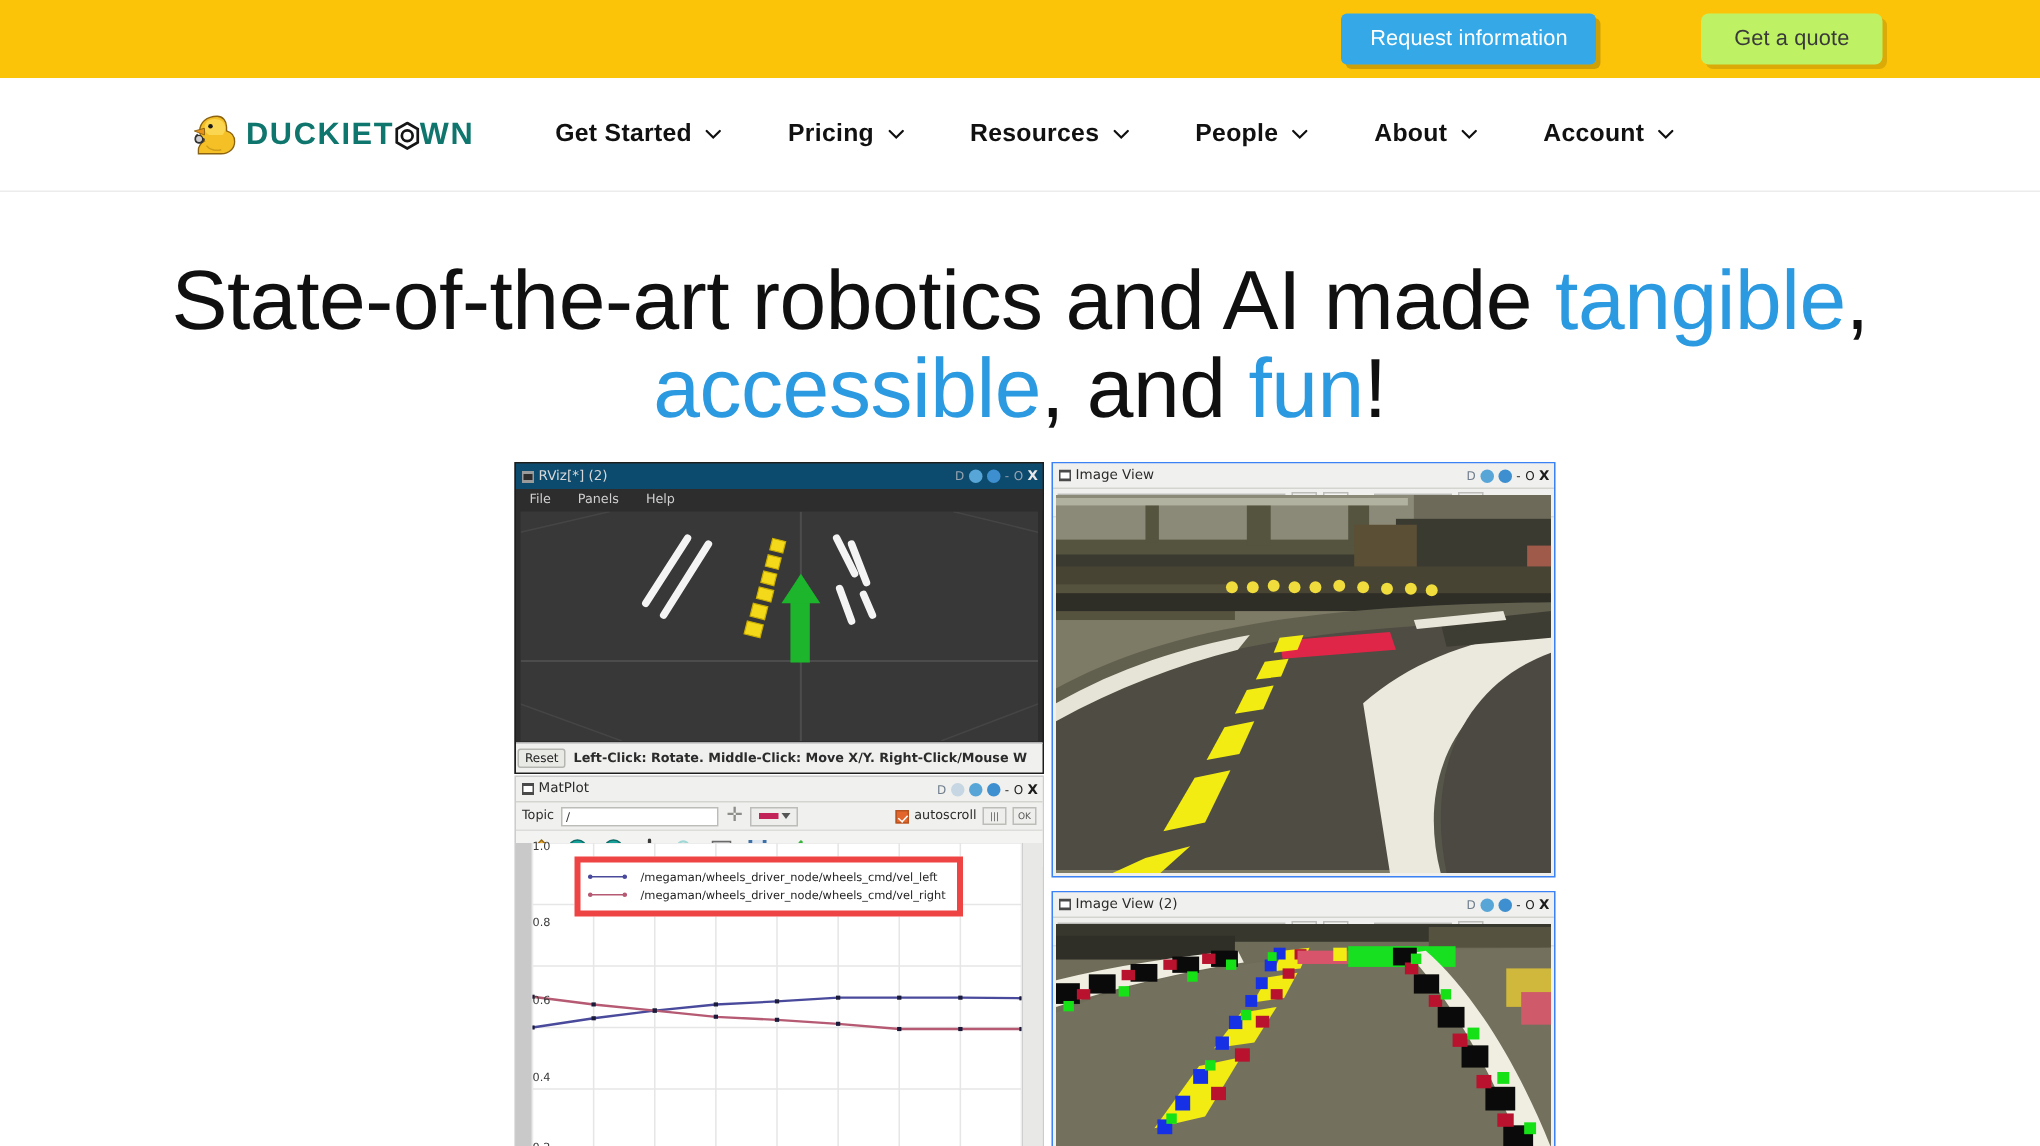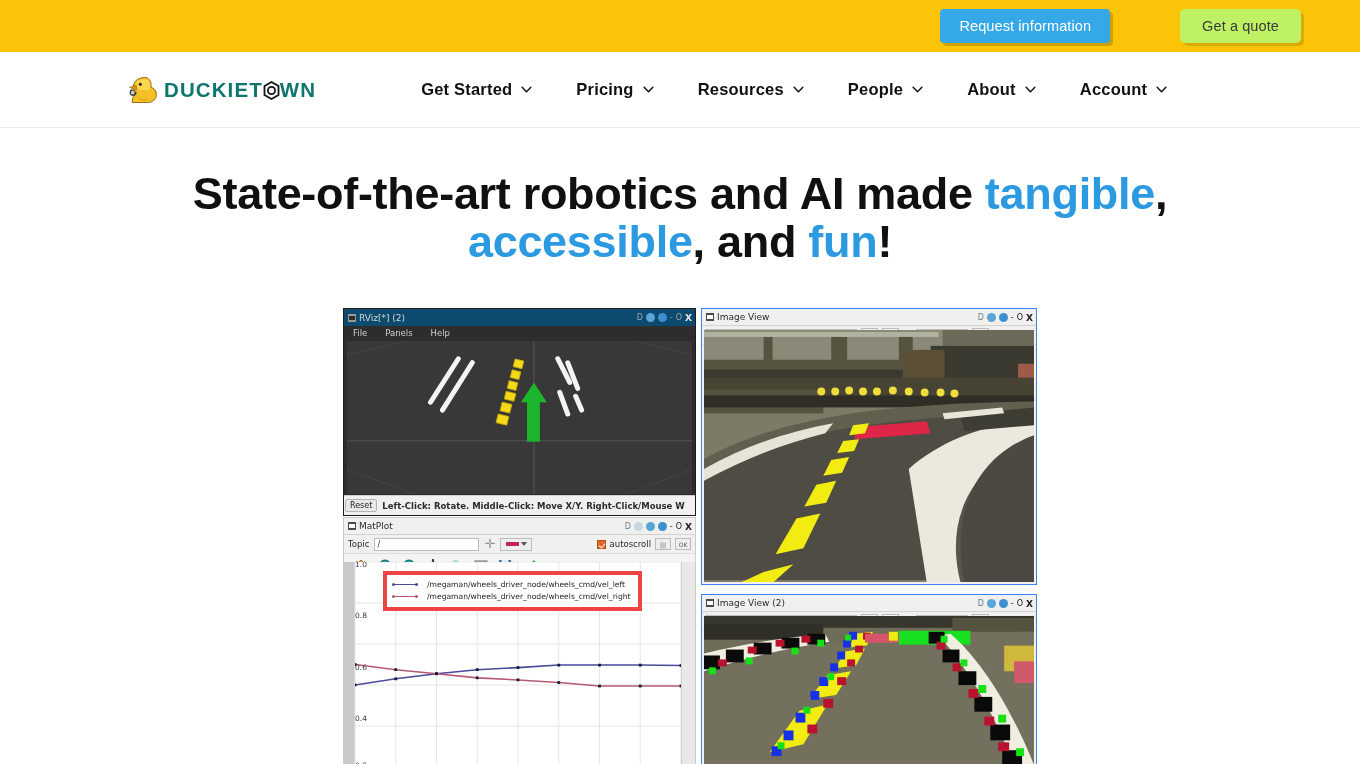--- a/index.html
+++ b/index.html
@@ -10,21 +10,21 @@
     font-family: "Liberation Sans", sans-serif;
   }
 
   
   .topbar {
     height: 52px;
     background: #fcc408;
     display: flex;
     align-items: center;
     justify-content: flex-end;
-    padding-right: 59px;
+    padding-right: 105px;
     gap: 70px;
     position: relative;
   }
   .btn-request {
     background: #35a9e8;
     color: #ffffff;
     border: none;
     border-radius: 4px;
     font-size: 14.5px;
     padding: 9px 19px;
@@ -70,43 +70,43 @@
     color: #0f766e;
     display: flex;
     align-items: center;
   }
   .logo-o-wrap { position: relative; display:inline-block; width: 17px; height: 20px; }
   .logo-o-wrap svg { position:absolute; left:0; top:1px; }
 
   .nav-items {
     display: flex;
     align-items: center;
-    margin-left: 105px;
+    margin-left: 54px;
     gap: 44px;
   }
   .nav-item {
     display: flex;
     align-items: center;
     gap: 9px;
     font-size: 16.5px;
     font-weight: bold;
     color: #111111;
     cursor: pointer;
     letter-spacing: .2px;
   }
   .chev { width: 11px; height: 7px; display:block; }
 
   
   .hero {
     text-align: center;
     padding-top: 42px;
   }
   .hero h1 {
-    font-size: 45px;
-    font-weight: bold;
+    font-size: 56px;
+    font-weight: normal;
     line-height: 1.06;
     color: #101010;
     letter-spacing: -0.3px;
   }
   .hl { color: #2b9ae0; }
 
   
   .shot {
     position: absolute;
     left: 343px;

